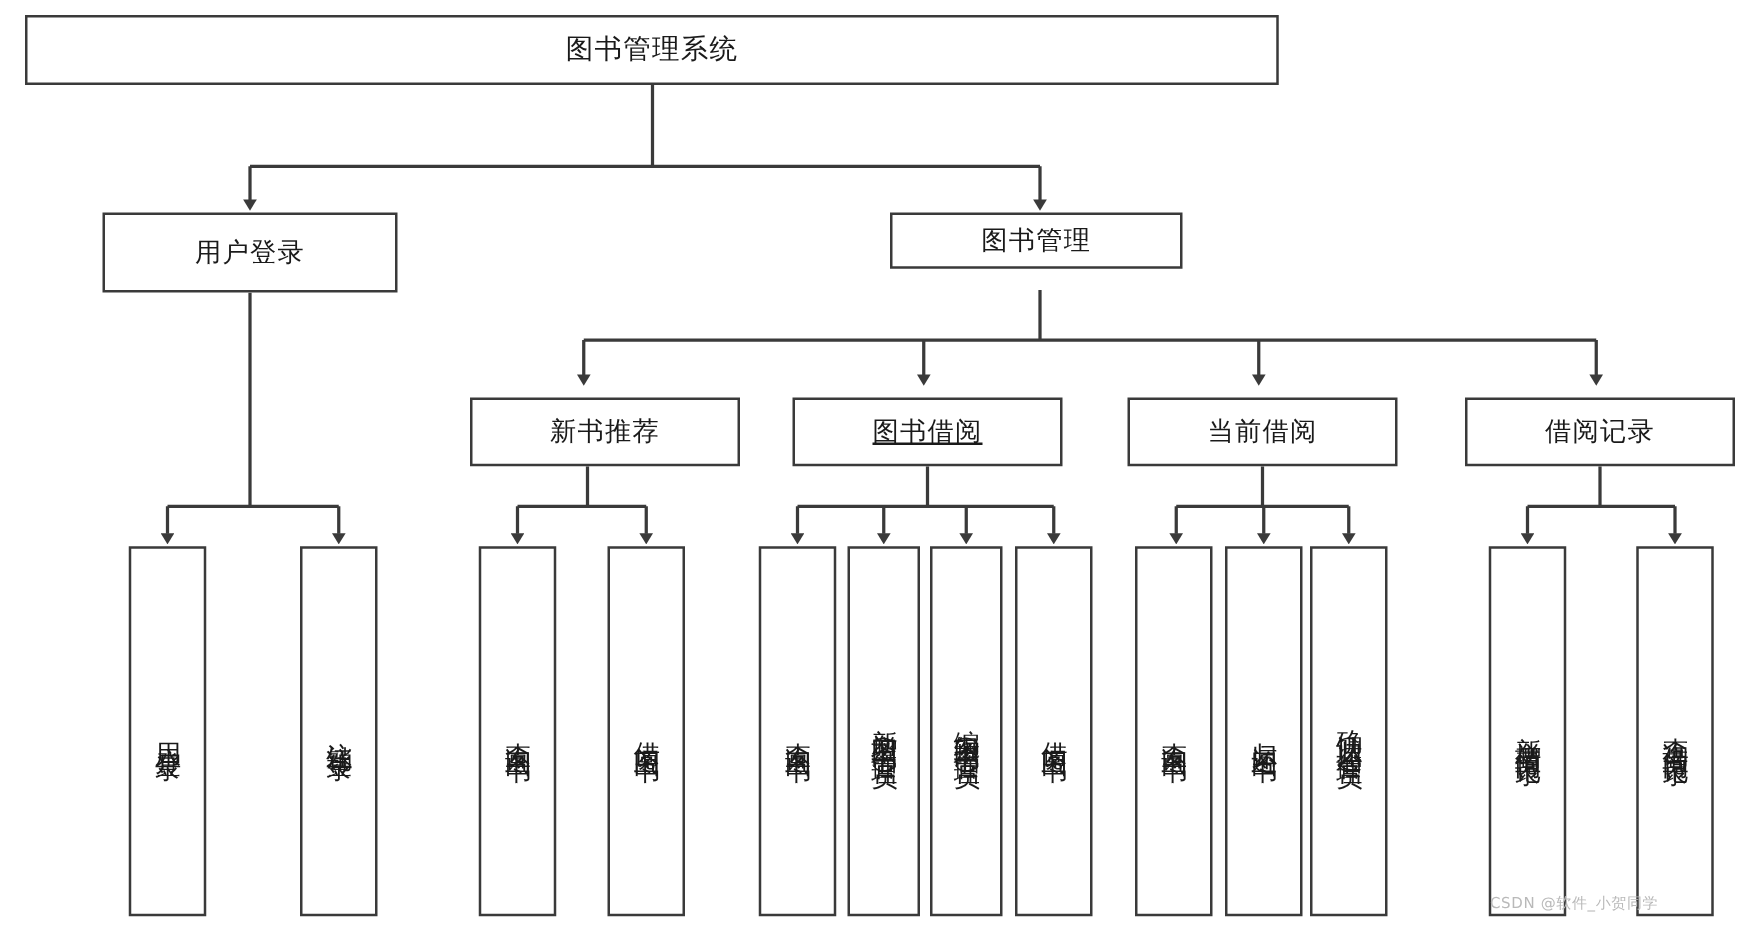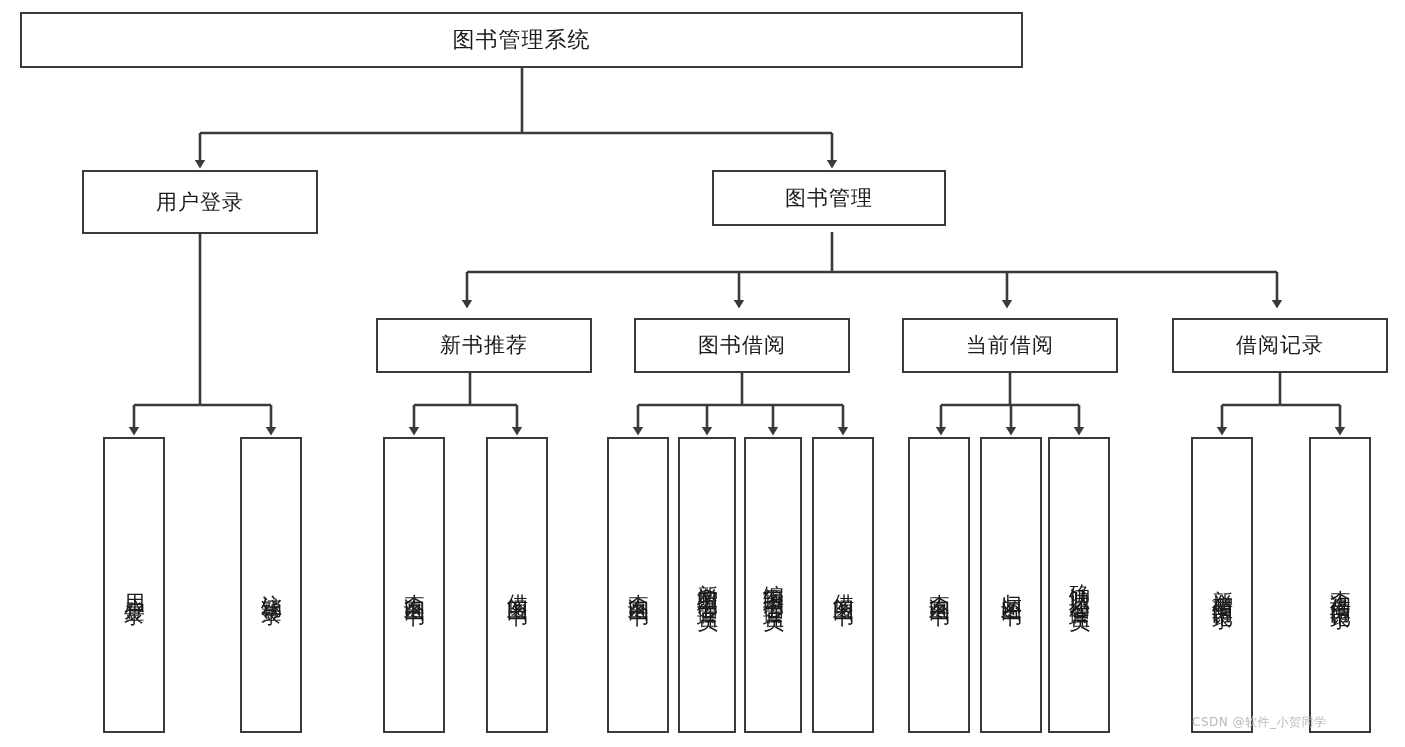--- a/index.html
+++ b/index.html
@@ -125,29 +125,29 @@
   </svg>
 
   <div class="node title horiz" style="left:20px; top:12px; width:1003px; height:56px;">
     <span class="label">图书管理系统</span>
   </div>
 
   <div class="node horiz" style="left:82px; top:170px; width:236px; height:64px;">
     <span class="label">用户登录</span>
   </div>
 
-  <div class="node horiz" style="left:712px; top:170px; width:234px; height:56px;">
+  <div class="node horiz" style="left:712px; top:170px; width:234px; height:45px;">
     <span class="label">图书管理</span>
   </div>
 
   <div class="node horiz" style="left:376px; top:318px; width:216px; height:55px;">
     <span class="label">新书推荐</span>
   </div>
 
-  <div class="node horiz" style="left:634px; top:318px; width:216px; height:55px;">
+  <div class="node horiz" style="left:634px; top:318px; width:216px; height:55px;text-decoration:underline;">
     <span class="label">图书借阅</span>
   </div>
 
   <div class="node horiz" style="left:1172px; top:318px; width:216px; height:55px;">
     <span class="label">借阅记录</span>
   </div>
 
   <div class="node horiz" style="left:902px; top:318px; width:216px; height:55px;">
     <span class="label">当前借阅</span>
   </div>

